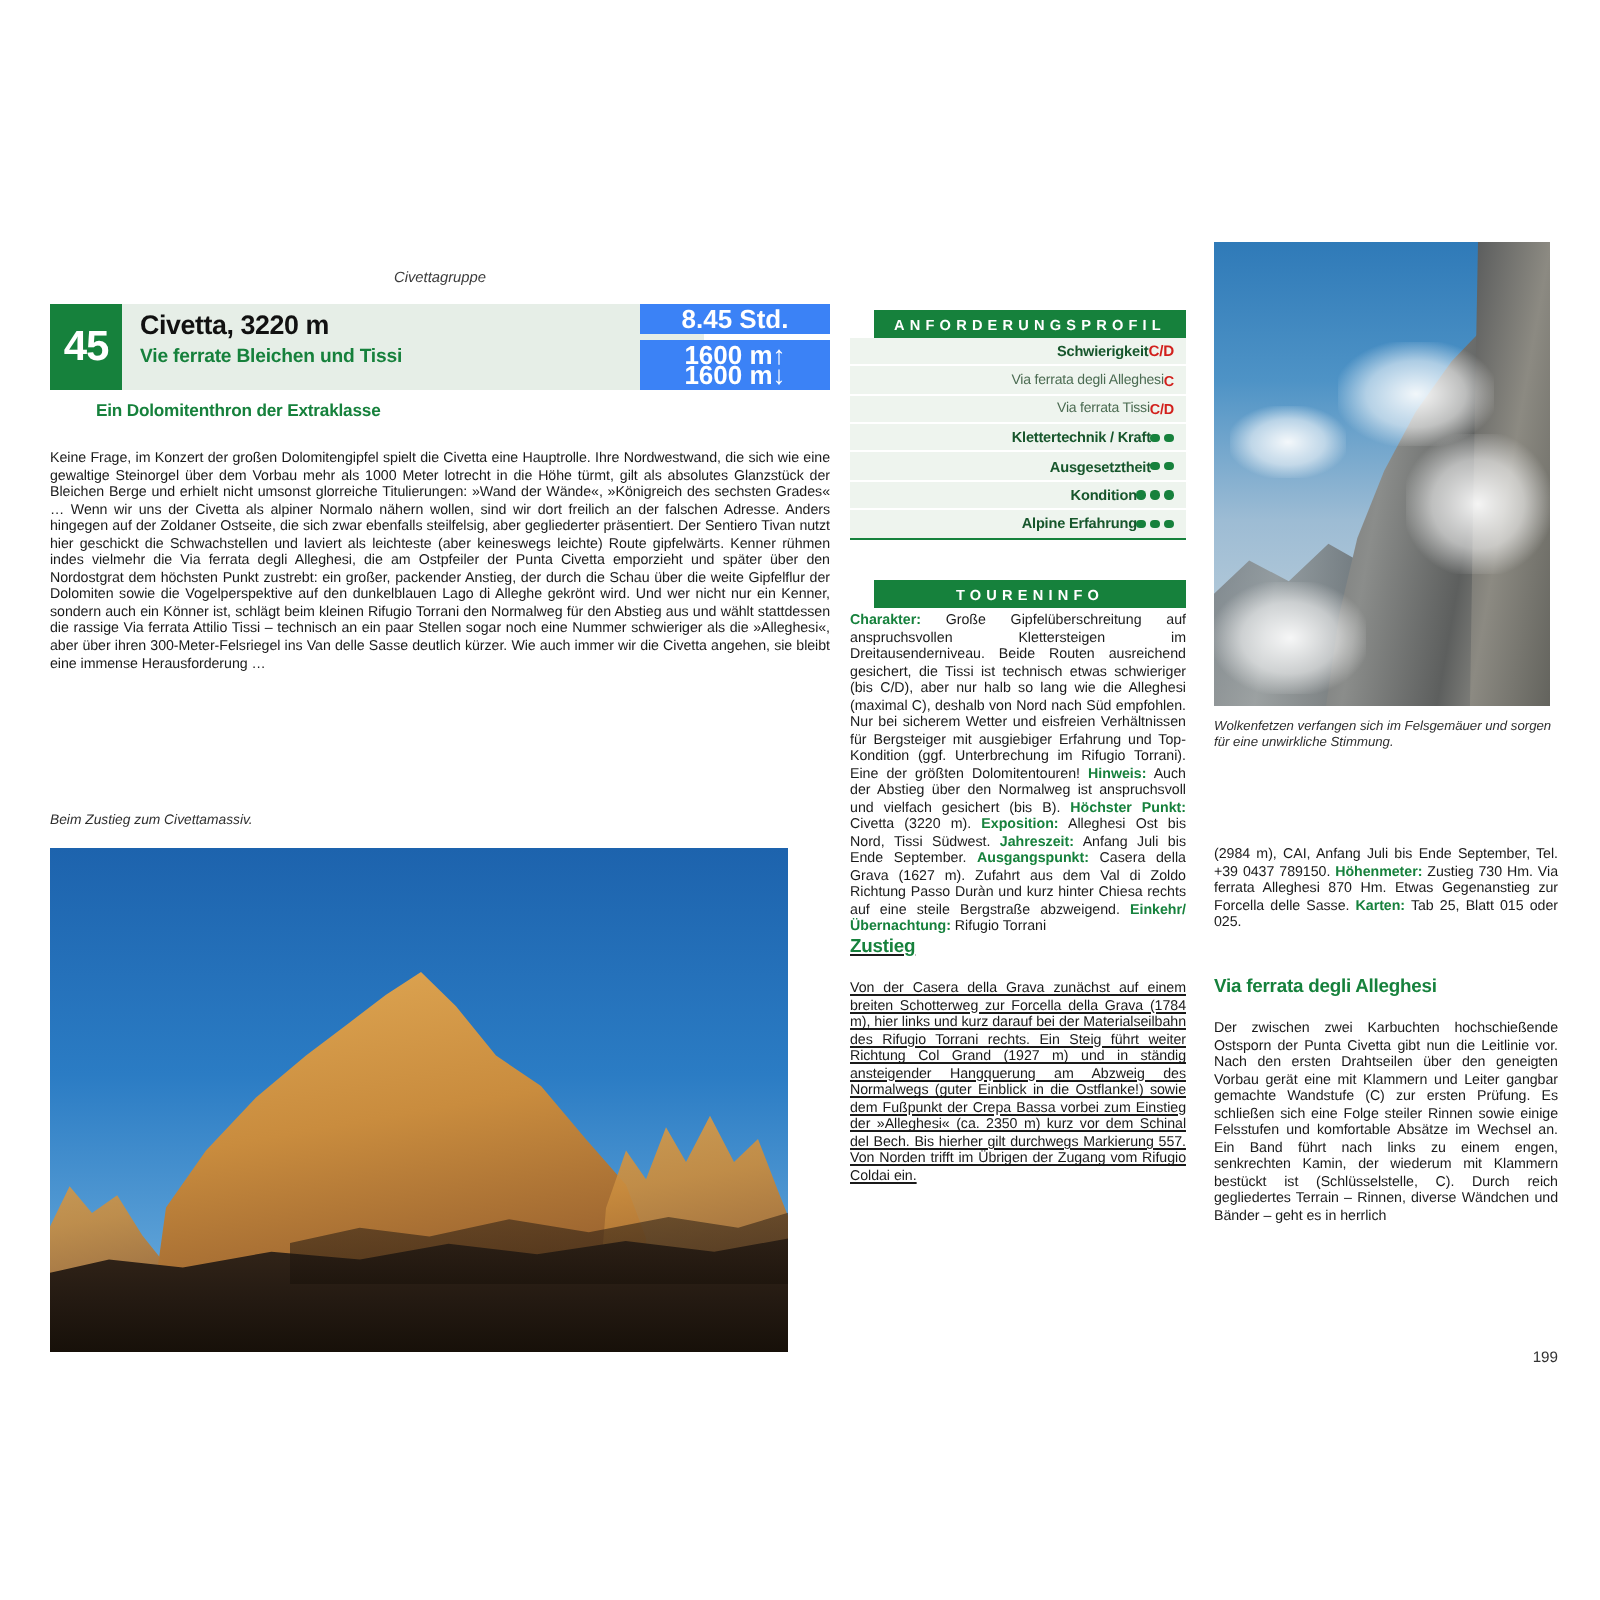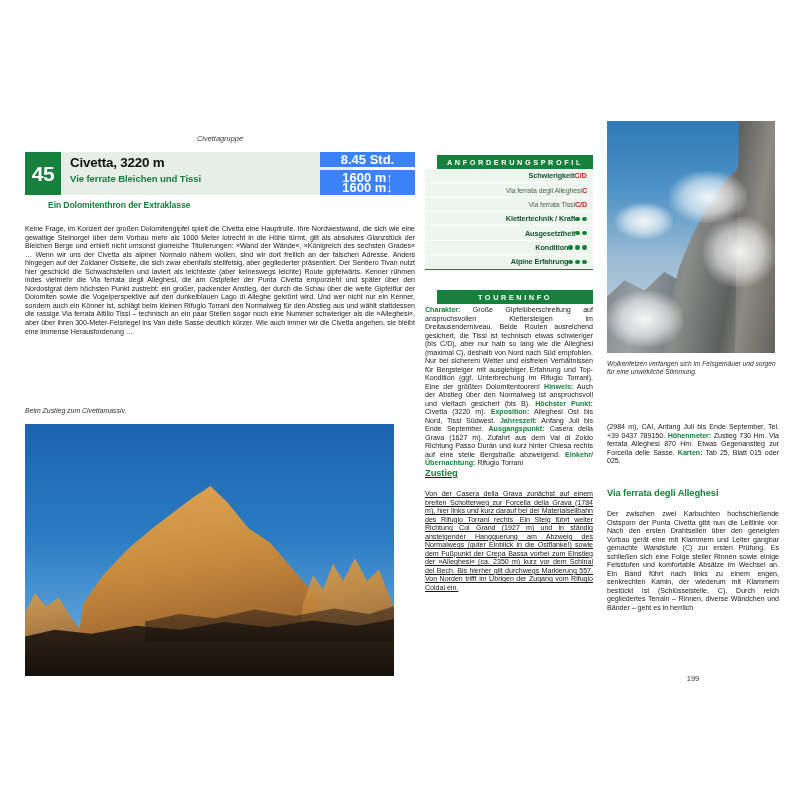--- a/index.html
+++ b/index.html
@@ -92,21 +92,21 @@
   .tinfo{position:absolute;left:425px;top:290px;width:168px;}
   .tinfo .ti-body{font-size:7.1px;line-height:8.5px;margin-top:2.5px;}
   .kw{color:#16813c;font-weight:bold;}
 
   
   .col-r-top{position:absolute;left:607px;top:411px;width:172px;}
   .zustieg{position:absolute;left:425px;top:467px;width:168px;text-decoration:underline;}
   .alleghesi{position:absolute;left:607px;top:487px;width:172px;}
   .sub-h{font-size:9.4px;font-weight:bold;color:#16813c;letter-spacing:-0.1px;margin-bottom:2px;}
   .pageno{
-    position:absolute;left:607px;top:674px;width:172px;text-align:center;
+    position:absolute;left:607px;top:674px;width:172px;text-align:right;
     font-size:7.6px;color:#333;
   }
 </style>
 </head>
 <body>
 
 <div class="page">
 
   <div class="runhead">Civettagruppe</div>
 

